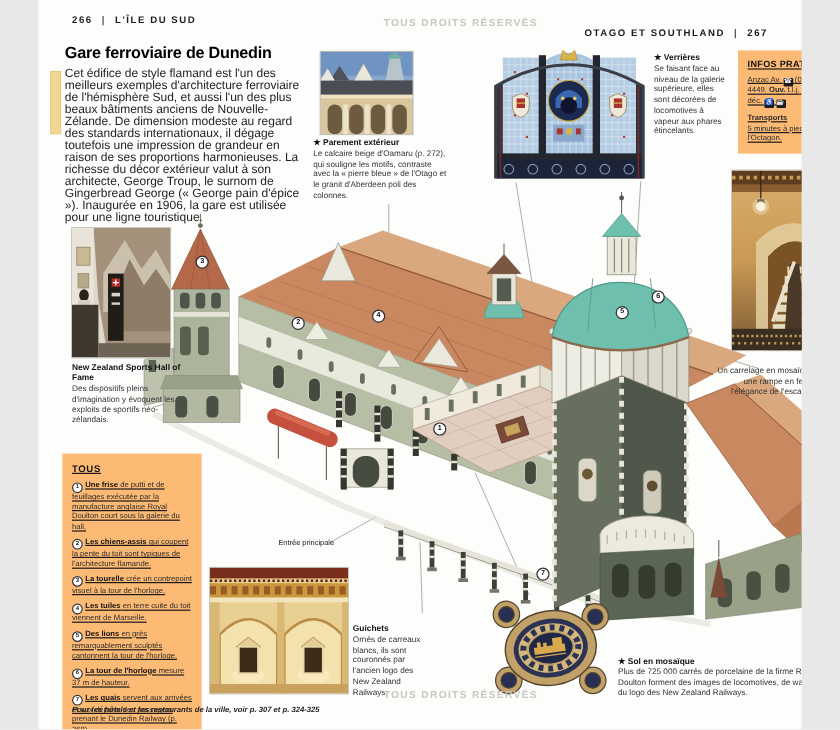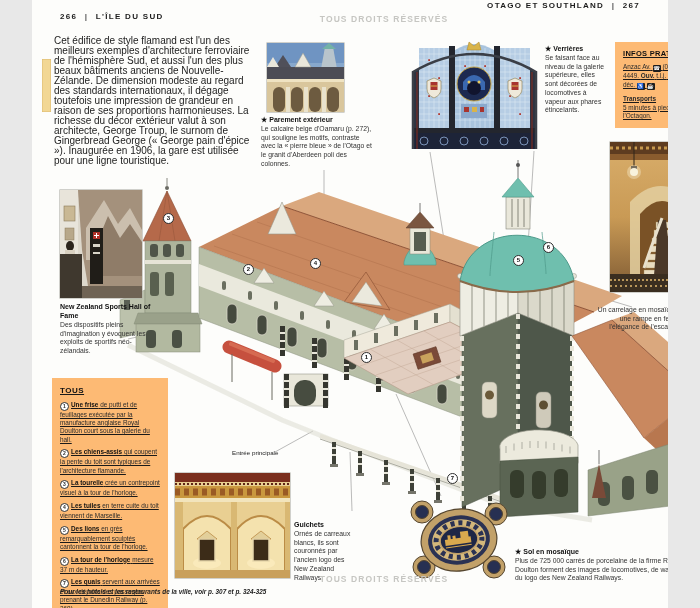--- a/index.html
+++ b/index.html
@@ -31,21 +31,21 @@
 <body>
 
 <div id="page">
 
   <div class="abs hdr" style="left:28px;top:12px;">
     <span>266</span>
     <span style="margin:0 4px;color:#555;">|</span>
     <span>L'ÎLE DU SUD</span>
   </div>
   <div class="abs wm" style="left:272px;top:14px;width:160px;">TOUS DROITS RÉSERVÉS</div>
-  <div class="abs hdr" style="right:28px;top:1px;">
+  <div class="abs hdr" style="right:28px;top:23px;">
     <span>OTAGO ET SOUTHLAND</span>
     <span style="margin:0 4px;color:#555;">|</span>
     <span>267</span>
   </div>
 
   <div class="abs tab" style="left:10px;top:59px;width:9px;height:53px;"></div>
   <div class="abs tab" style="left:678px;top:38px;width:16px;height:72px;"></div>
 
   <svg class="abs" style="left:0;top:0;z-index:1;" width="700" height="608" viewBox="0 0 700 608" xmlns="http://www.w3.org/2000/svg">
 
@@ -329,20 +329,21 @@
   <div class="marker" style="left:211px;top:264px;">2</div>
   <div class="marker" style="left:131px;top:213px;">3</div>
   <div class="marker" style="left:278px;top:258px;">4</div>
   <div class="marker" style="left:481px;top:255px;">5</div>
   <div class="marker" style="left:511px;top:242px;">6</div>
   <div class="marker" style="left:415px;top:473px;">7</div>
 
   <div class="abs entry-lbl" style="left:200px;top:449px;z-index:4;">Entrée principale</div>
 
   <div class="abs" style="left:22px;top:36px;width:198px;z-index:3;">
+    <div class="title">Gare ferroviaire de Dunedin</div>
     <div class="body-txt">Cet édifice de style flamand est l'un des meilleurs exemples d'architecture ferroviaire de l'hémisphère Sud, et aussi l'un des plus beaux bâtiments anciens de Nouvelle-Zélande. De dimension modeste au regard des standards internationaux, il dégage toutefois une impression de grandeur en raison de ses proportions harmonieuses. La richesse du décor extérieur valut à son architecte, George Troup, le surnom de Gingerbread George (« George pain d'épice »). Inaugurée en 1906, la gare est utilisée pour une ligne touristique.</div>
   </div>
 
   <div class="photo" style="left:235px;top:43px;width:77px;height:69px;z-index:3;">
     <svg width="77" height="69" viewBox="0 0 77 69" xmlns="http://www.w3.org/2000/svg">
       <rect width="77" height="69" fill="#87a8cd"></rect>
         <rect width="77" height="20" fill="#6f94c2"></rect>
       <polygon points="58,4 66,4 70,26 54,26" fill="#b8c4cc"></polygon>
       <polygon points="55,6 69,6 62,0" fill="#73b2a6"></polygon>
       <rect x="0" y="24" width="77" height="12" fill="#4c4c55"></rect>

